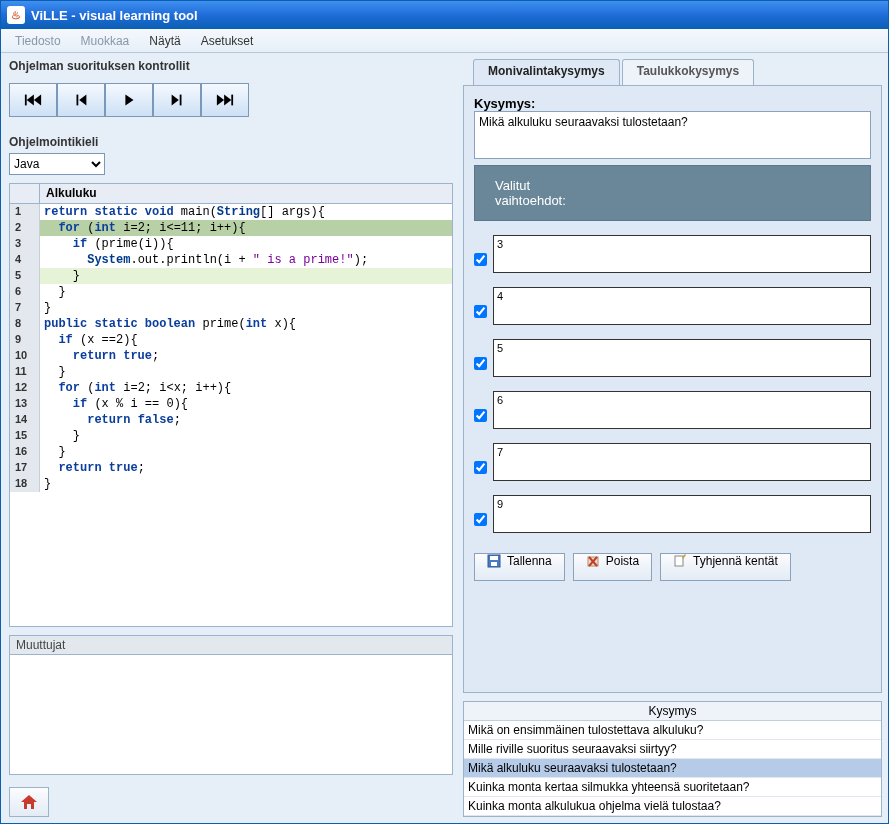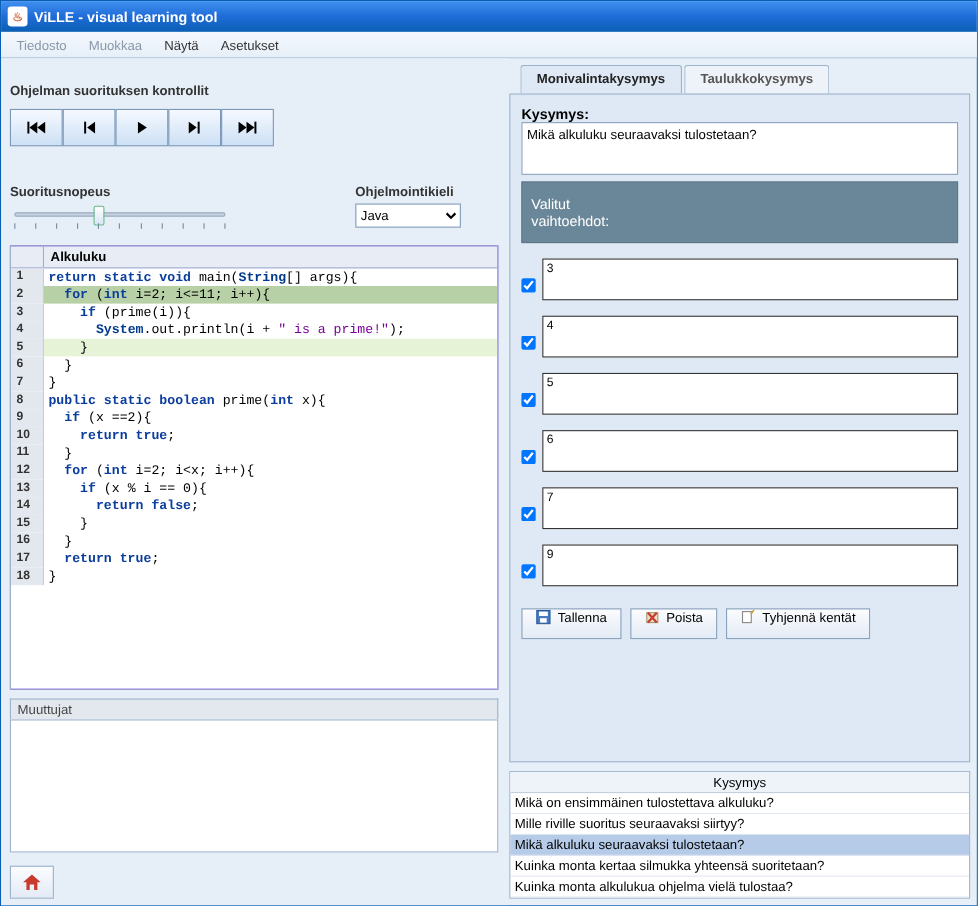--- a/index.html
+++ b/index.html
@@ -12,21 +12,21 @@
 
 .menubar { height: 24px; background: linear-gradient(to bottom, #f5f8fd, #e6eff8); border-bottom: 1px solid #b8c8dc; display: flex; align-items: center; padding: 0 4px; }
 .menubar .menu { padding: 2px 10px; color: #333; cursor: default; font-size: 12px; }
 .menubar .menu.disabled { color: #8a97aa; }
 
 .main { flex: 1; display: flex; overflow: hidden; }
 
 .left { width: 460px; background: #e6eff8; padding: 6px 8px; display: flex; flex-direction: column; gap: 8px; }
 .right { flex: 1; display: flex; flex-direction: column; padding: 6px 6px 6px 2px; }
 
-.section-label { font-weight: bold; font-size: 12px; color: #333; margin-top: 16px; }
+.section-label { font-weight: bold; font-size: 12px; color: #333; }
 
 .controls-row { display: flex; gap: 0; margin-top: 2px; }
 .ctrl-btn { width: 48px; height: 34px; background: linear-gradient(to bottom, #f5f9ff, #cde0f5); border: 1px solid #7c98b8; display: flex; align-items: center; justify-content: center; cursor: pointer; }
 .ctrl-btn svg { width: 18px; height: 14px; }
 
 .speed-row { display: flex; gap: 50px; margin-top: 10px; }
 .speed-col { flex: 1; }
 .lang-col { width: 130px; }
 .slider-wrap { position: relative; width: 200px; height: 30px; margin-top: 4px; }
 .slider-track { position: absolute; top: 8px; left: 4px; right: 4px; height: 4px; background: #c8d4e4; border: 1px solid #9ab; border-radius: 2px; }
@@ -59,21 +59,21 @@
 
 .tabs { display: flex; height: 26px; padding-left: 10px; }
 .tab { padding: 4px 14px; border: 1px solid #9db3cc; border-bottom: none; background: #eef3fa; color: #555; font-weight: bold; font-size: 12px; border-radius: 3px 3px 0 0; margin-right: 2px; cursor: pointer; }
 .tab.active { background: #dfe9f5; color: #222; }
 
 .tab-panel { flex: 1; border: 1px solid #9db3cc; background: #dfe9f5; padding: 10px; display: flex; flex-direction: column; gap: 0; overflow: auto; }
 
 .q-label { font-weight: bold; font-size: 13px; }
 .q-text { background: #fff; border: 1px solid #8ba2bc; height: 48px; padding: 3px 4px; font-size: 12px; }
 
-.choice-hdr { background: #6a8799; color: #fff; padding: 12px 8px; font-size: 13px; border: 1px solid #5c7789; margin-top: 6px; }
+.choice-hdr { background: #6a8799; color: #fff; padding: 12px 20px; font-size: 13px; border: 1px solid #5c7789; margin-top: 6px; }
 
 .choice-row { display: flex; align-items: flex-start; gap: 6px; margin-top: 14px; }
 .choice-row .cb { margin-top: 18px; }
 .choice-row .opt { flex: 1; height: 38px; background: #fff; border: 1px solid #333; padding: 2px 3px; font-size: 11px; }
 
 .btn-row { display: flex; gap: 8px; margin-top: 20px; }
 .btn { height: 28px; padding: 0 12px; background: linear-gradient(to bottom,#fbfcfe,#e3ebf5); border: 1px solid #8ba2bc; display: flex; align-items: flex-start; gap: 6px; font-size: 12px; cursor: pointer; }
 .btn svg { width: 14px; height: 14px; }
 
 .q-list { margin-top: 8px; border: 1px solid #9db3cc; background: #fff; }
@@ -128,40 +128,20 @@
         <div class="ctrl-btn">
             <svg viewBox="0 0 20 14">
               <polygon points="1,1 1,13 9,7" fill="#000"></polygon>
               <polygon points="9,1 9,13 17,7" fill="#000"></polygon>
               <rect x="17" y="1" width="2" height="12" fill="#000"></rect>
             </svg>
           </div>
       </div>
 
       <div class="speed-row">
-        <div class="speed-col">
-          <div class="section-label">Suoritusnopeus</div>
-          <div class="slider-wrap">
-            <div class="slider-track"></div>
-            <div class="slider-thumb"></div>
-            <div class="slider-ticks">
-                <span></span>
-                <span></span>
-                <span></span>
-                <span></span>
-                <span></span>
-                <span></span>
-                <span></span>
-                <span></span>
-                <span></span>
-                <span></span>
-                <span></span>
-              </div>
-          </div>
-        </div>
         <div class="lang-col">
           <div class="section-label">Ohjelmointikieli</div>
           <select class="lang">
             <option>Java</option>
           </select>
         </div>
       </div>
 
       <div class="code-box">
         <div class="code-header">

